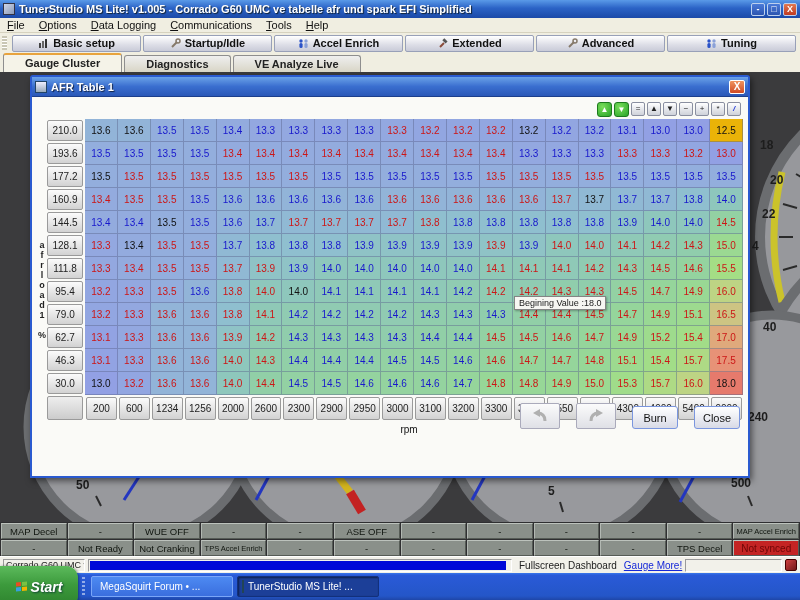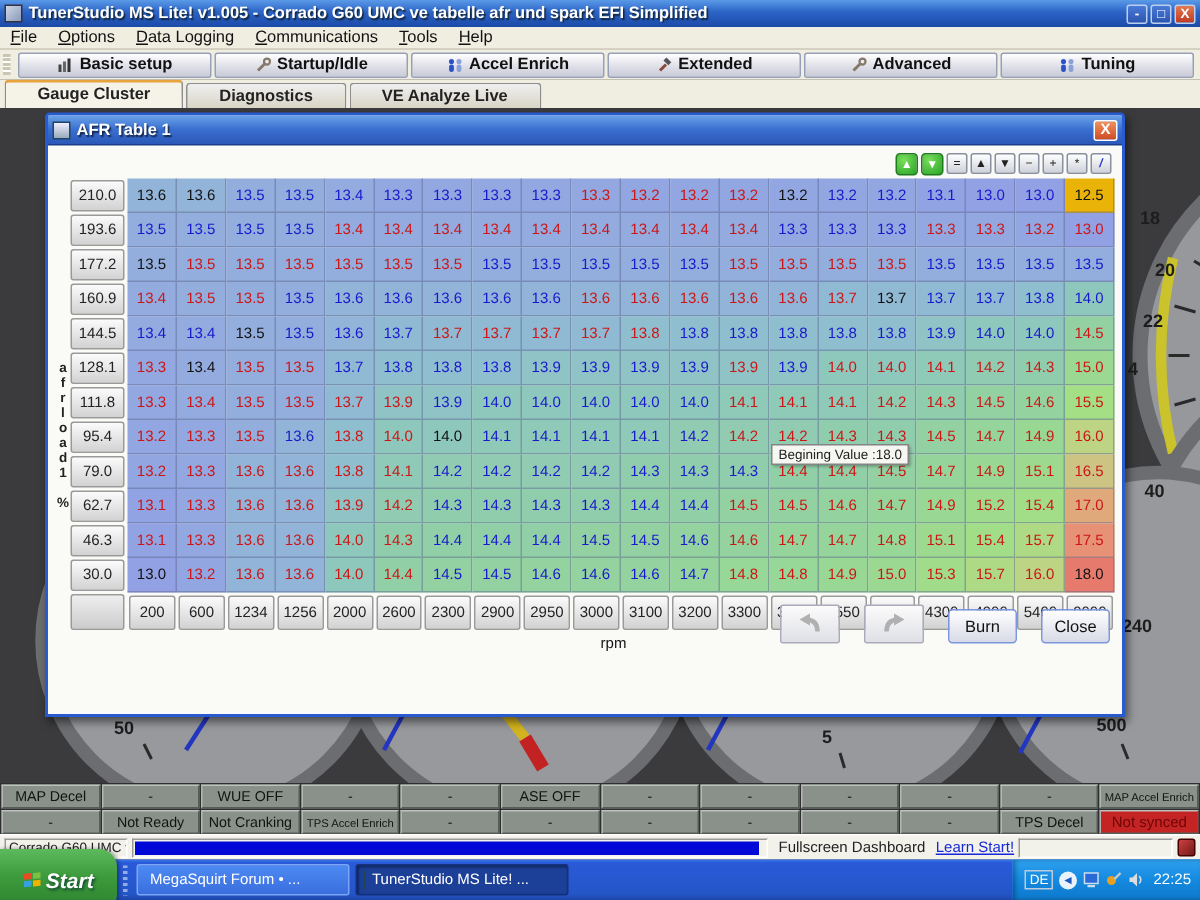--- a/index.html
+++ b/index.html
@@ -608,21 +608,21 @@
       <div class="ind">TPS Decel</div>
       <div class="ind error">Not synced</div>
     </div>
 
   <div class="statusbar">
     <span class="sunken sb-msg">Corrado G60 UMC ve tabelle afr und</span>
     <span class="sunken sb-progress">
         <span class="fill"></span>
       </span>
     <span class="sb-dash">Fullscreen Dashboard</span>
-    <span class="sb-link">Learn Start!</span>
+    <span class="sb-link">Gauge More!</span>
     <span class="sunken sb-empty"></span>
     <span class="sb-icon"></span>
   </div>
 
   <div class="taskbar">
     <span class="start">
       <span class="flag">
         <i style="background:#e84c22"></i>
           <i style="background:#7ac142"></i>
           <i style="background:#36a0e0"></i>
@@ -634,32 +634,15 @@
     <span id="task-buttons" style="display:flex;text-align:center;">
         <span class="task">
           <span><span class="ff-icon"></span></span>
           <span>MegaSquirt Forum • ...</span>
         </span>
         <span class="task active">
           <span><span class="ts-icon"></span></span>
           <span>TunerStudio MS Lite! ...</span>
         </span>
       </span>
-    <span class="tray">
-      <span class="lang">DE</span>
-      <span class="chev">◄</span>
-      <svg class="tray-ic" viewBox="0 0 11 11">
-          <rect x="1" y="1" width="9" height="7" fill="#2a6ad8" stroke="#cde" stroke-width="1"></rect>
-          <rect x="3" y="9" width="5" height="1.5" fill="#cde"></rect>
-        </svg>
-      <svg class="tray-ic" viewBox="0 0 11 11">
-          <circle cx="4" cy="6" r="3" fill="#e8a020"></circle>
-          <path d="M6 5 L10 1" stroke="#ccc" stroke-width="1.5"></path>
-        </svg>
-      <svg class="tray-ic" viewBox="0 0 11 11">
-          <path d="M1 4 H3 L6 1 V10 L3 7 H1 Z" fill="#ddd"></path>
-          <path d="M7.5 3 Q9.5 5.5 7.5 8" fill="none" stroke="#ddd" stroke-width="1"></path>
-        </svg>
-      <span class="clock">22:25</span>
-    </span>
   </div>
 
 </div>
 
 </body></html>

